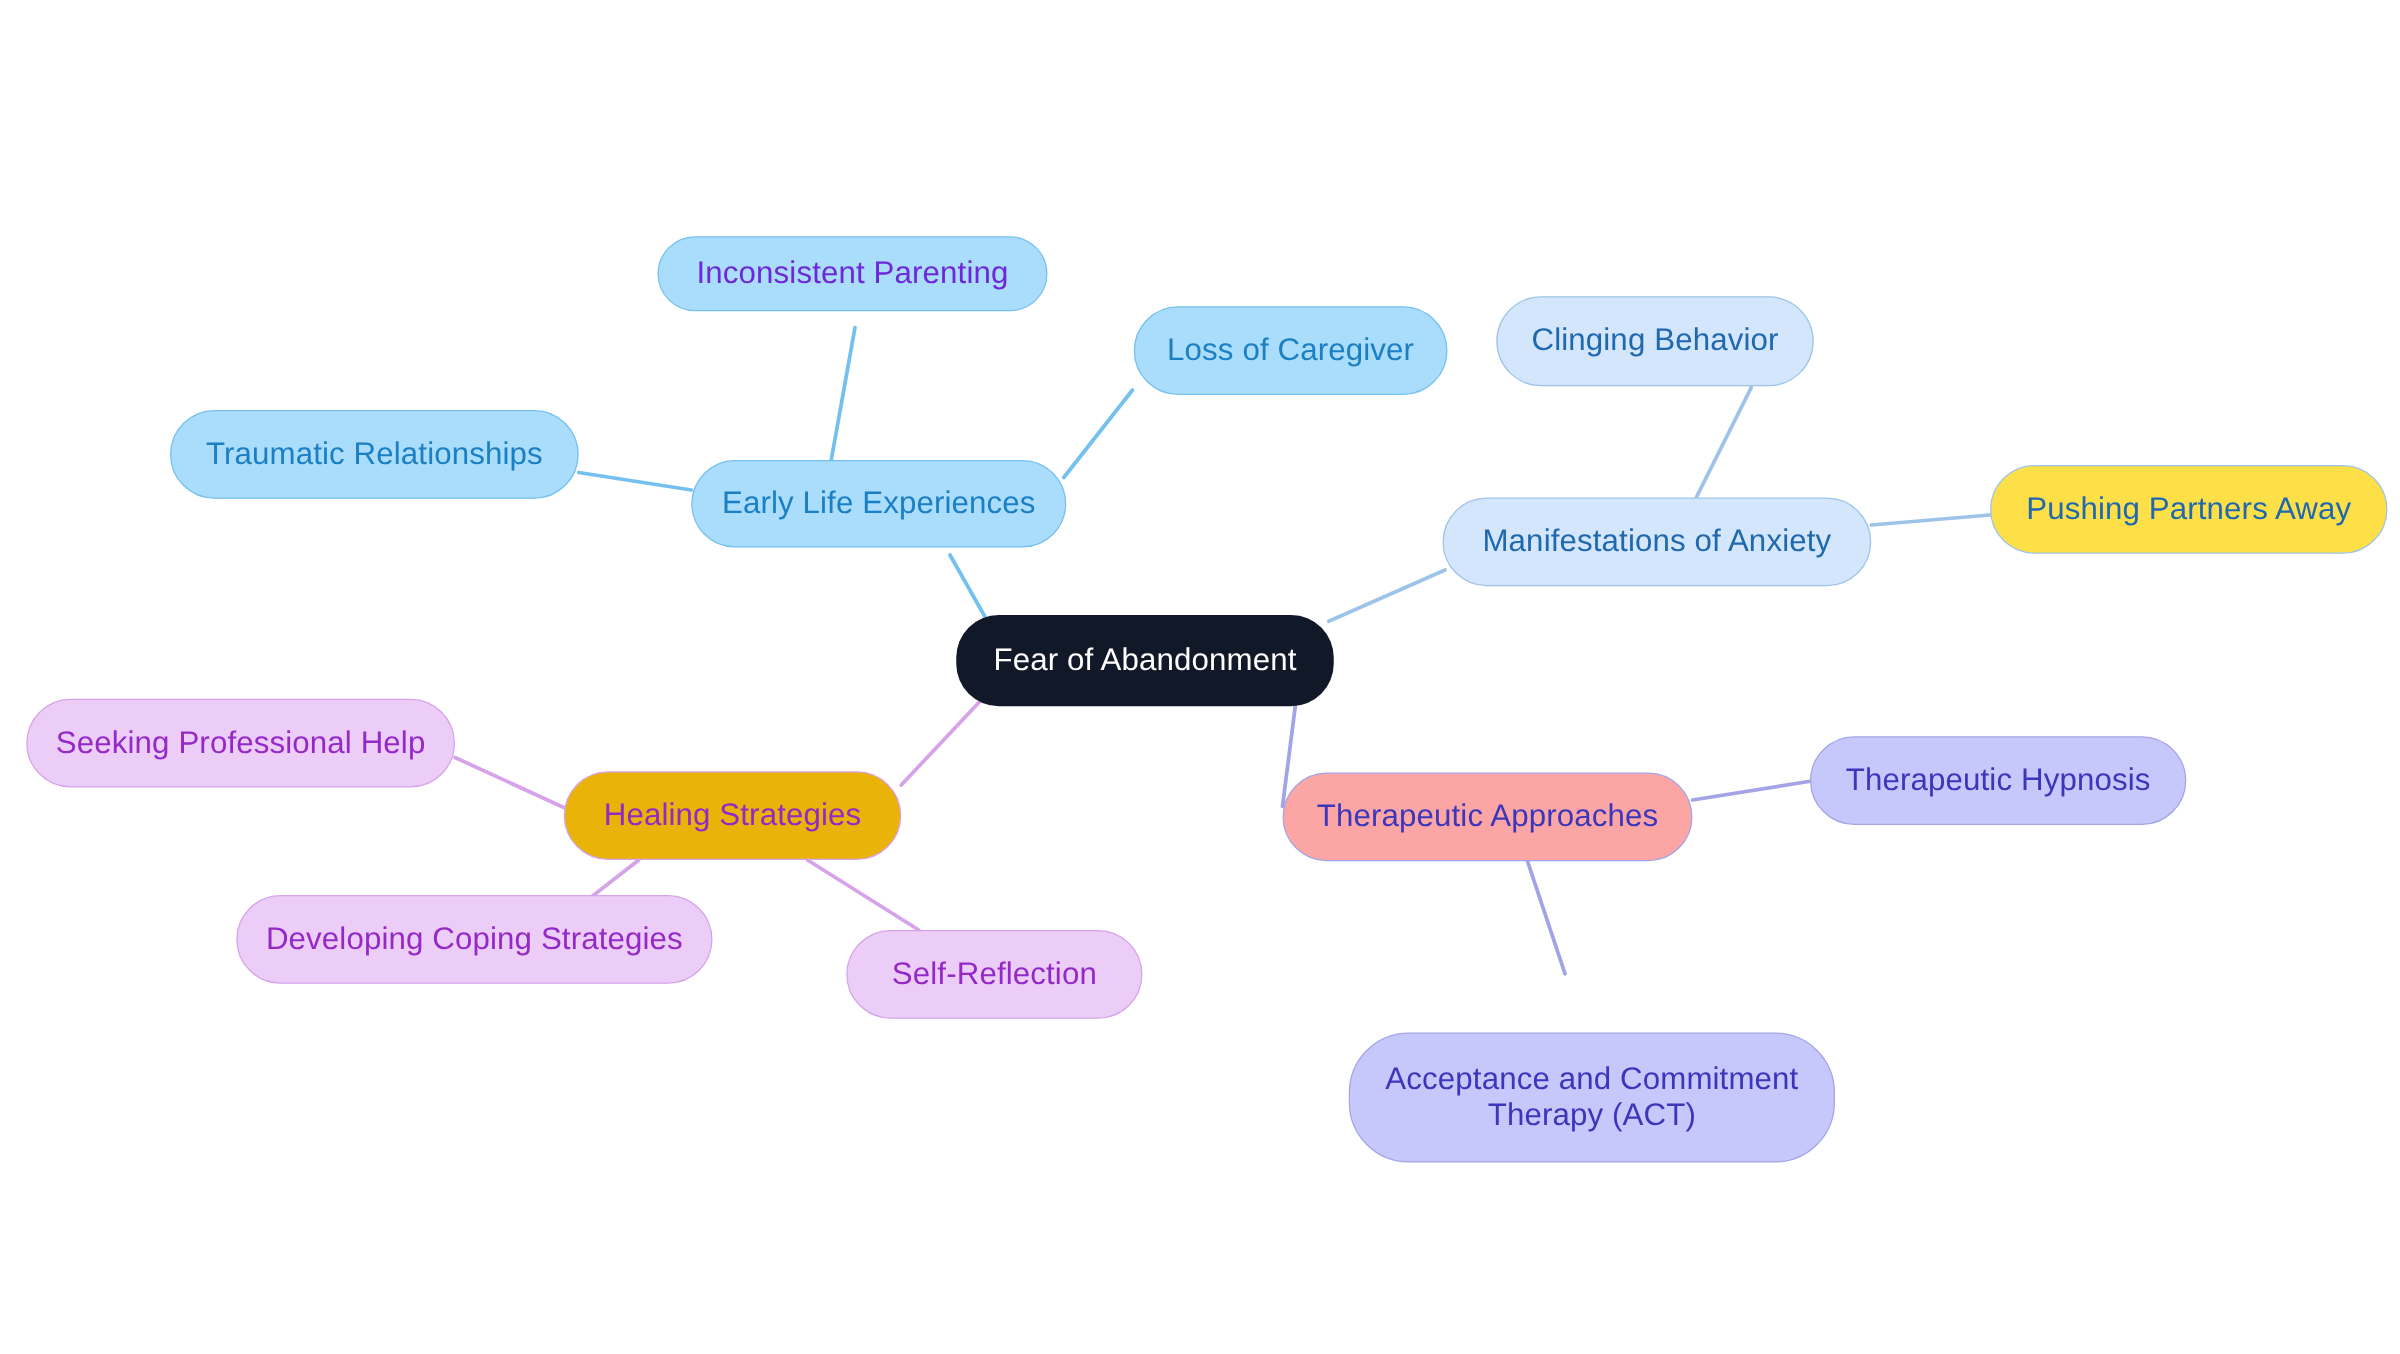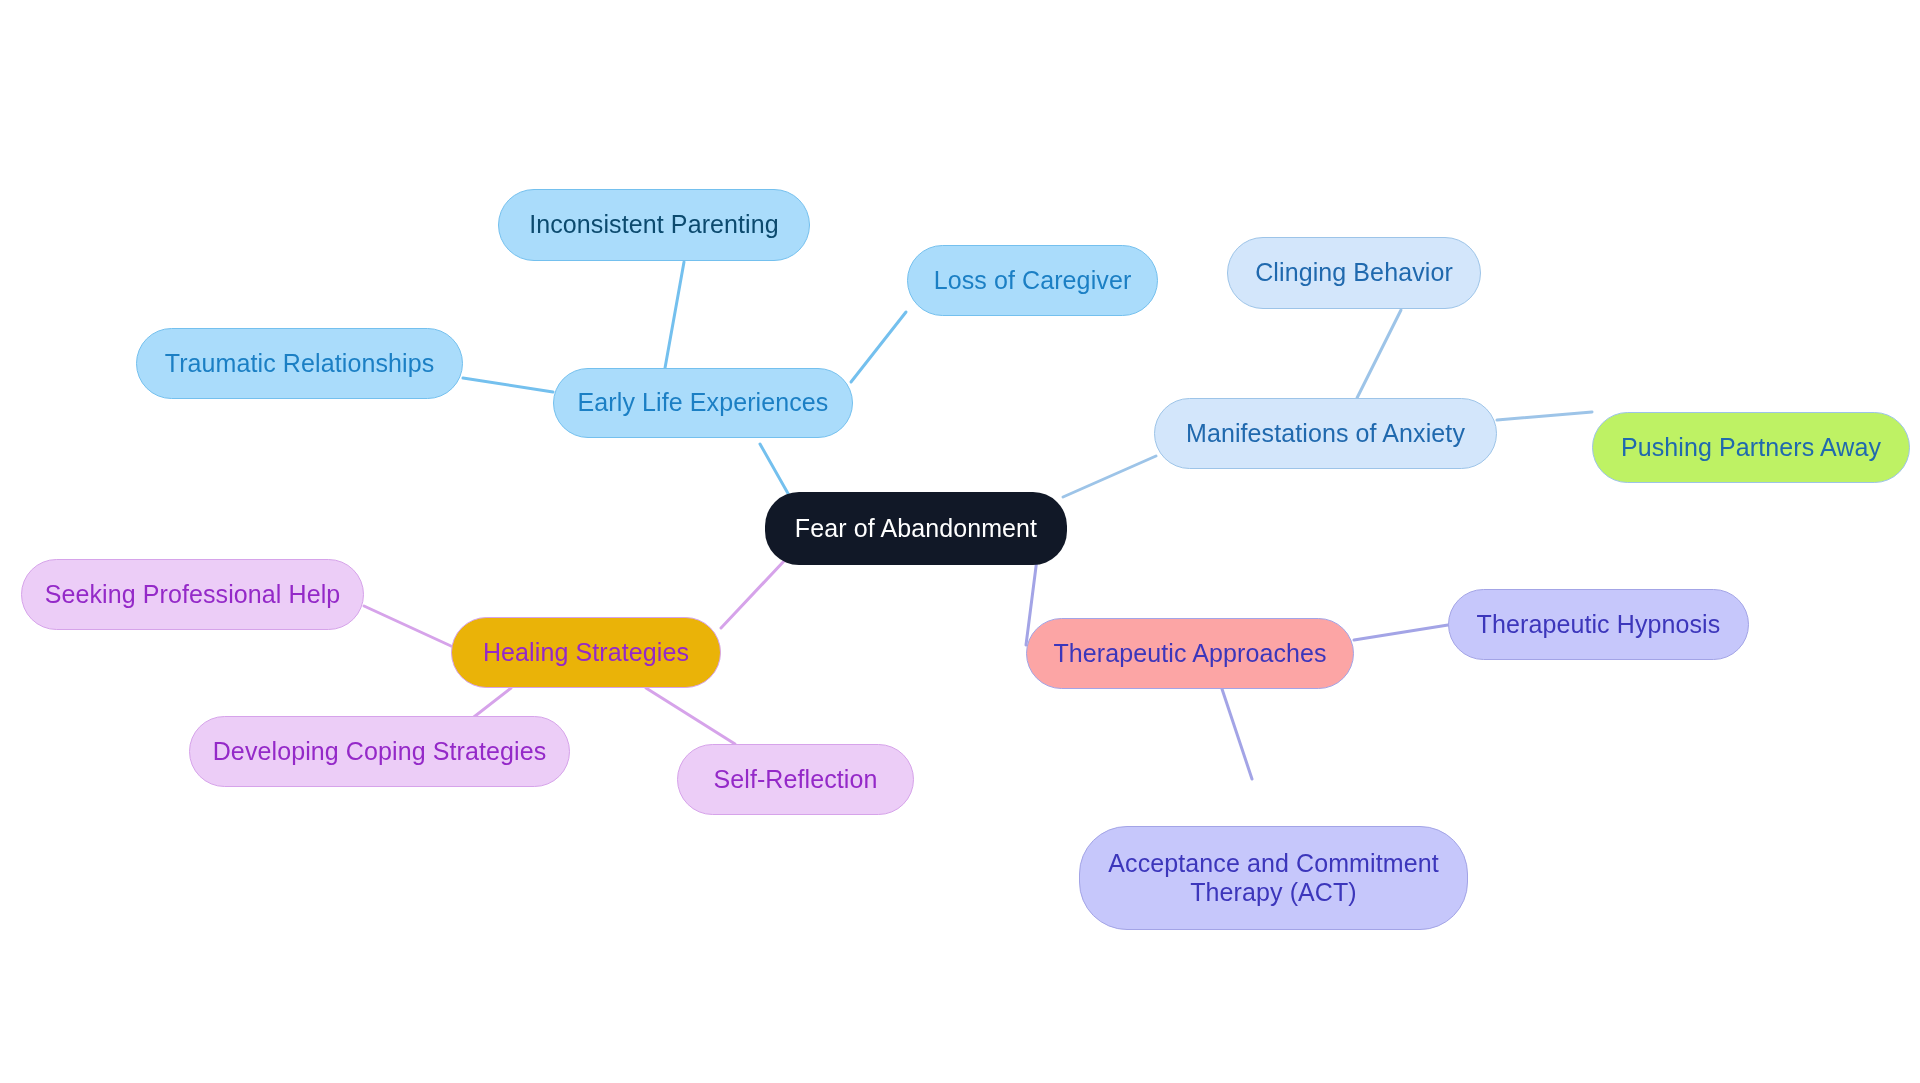--- a/index.html
+++ b/index.html
@@ -69,26 +69,26 @@
       <line x1="1222" y1="689" x2="1252" y2="779" stroke="#a3a4e6" stroke-width="3" stroke-linecap="round"></line>
       <line x1="785" y1="560" x2="721" y2="628" stroke="#d6a3ea" stroke-width="3" stroke-linecap="round"></line>
       <line x1="451" y1="646" x2="364" y2="606" stroke="#d6a3ea" stroke-width="3" stroke-linecap="round"></line>
       <line x1="511" y1="688" x2="434" y2="748" stroke="#d6a3ea" stroke-width="3" stroke-linecap="round"></line>
       <line x1="646" y1="688" x2="735" y2="744" stroke="#d6a3ea" stroke-width="3" stroke-linecap="round"></line>
     </svg>
 
   <div id="node-layer">
       <div class="mm-node root" style="left: 765px; top: 492px; width: 302px; height: 73px; background: rgb(17, 24, 39); color: rgb(255, 255, 255);">Fear of Abandonment</div>
       <div class="mm-node branch" style="left: 553px; top: 368px; width: 300px; height: 70px; background: rgb(170, 220, 251); border-color: rgb(116, 192, 238); color: rgb(27, 127, 196);">Early Life Experiences</div>
-      <div class="mm-node leaf" style="left: 498px; top: 189px; width: 312px; height: 72px; background: rgb(170, 220, 251); border-color: rgb(116, 192, 238); color: #0c4a6e;">Inconsistent Parenting</div>
+      <div class="mm-node leaf" style="left: 526px; top: 189px; width: 312px; height: 60px; background: rgb(170, 220, 251); border-color: rgb(116, 192, 238); color: #6d28d9;">Inconsistent Parenting</div>
       <div class="mm-node leaf" style="left: 907px; top: 245px; width: 251px; height: 71px; background: rgb(170, 220, 251); border-color: rgb(116, 192, 238); color: rgb(27, 127, 196);">Loss of Caregiver</div>
       <div class="mm-node leaf" style="left: 136px; top: 328px; width: 327px; height: 71px; background: rgb(170, 220, 251); border-color: rgb(116, 192, 238); color: rgb(27, 127, 196);">Traumatic Relationships</div>
       <div class="mm-node branch" style="left: 1154px; top: 398px; width: 343px; height: 71px; background: rgb(211, 230, 251); border-color: rgb(157, 196, 232); color: rgb(32, 105, 174);">Manifestations of Anxiety</div>
-      <div class="mm-node leaf" style="left: 1227px; top: 237px; width: 254px; height: 72px; background: rgb(211, 230, 251); border-color: rgb(157, 196, 232); color: rgb(32, 105, 174); text-align: center;">Clinging Behavior</div>
-      <div class="mm-node leaf" style="left: 1592px; top: 372px; width: 318px; height: 71px; background: #bef264; border-color: rgb(157, 196, 232); color: rgb(32, 105, 174); margin-top: 40px;">Pushing Partners Away</div>
+      <div class="mm-node leaf" style="left: 1197px; top: 237px; width: 254px; height: 72px; background: rgb(211, 230, 251); border-color: rgb(157, 196, 232); color: rgb(32, 105, 174); text-align: center;">Clinging Behavior</div>
+      <div class="mm-node leaf" style="left: 1592px; top: 372px; width: 318px; height: 71px; background: #fde047; border-color: rgb(157, 196, 232); color: rgb(32, 105, 174);">Pushing Partners Away</div>
       <div class="mm-node branch" style="left: 1026px; top: 618px; width: 328px; height: 71px; background: #fca5a5; border-color: rgb(163, 164, 230); color: rgb(60, 54, 187);">Therapeutic Approaches</div>
       <div class="mm-node leaf" style="left: 1448px; top: 589px; width: 301px; height: 71px; background: rgb(198, 199, 251); border-color: rgb(163, 164, 230); color: rgb(60, 54, 187);">Therapeutic Hypnosis</div>
       <div class="mm-node leaf multiline" style="left: 1079px; top: 779px; width: 389px; height: 104px; background: rgb(198, 199, 251); border-color: rgb(163, 164, 230); color: rgb(60, 54, 187);">Acceptance and Commitment
 Therapy (ACT)</div>
       <div class="mm-node branch" style="left: 451px; top: 617px; width: 270px; height: 71px; background: #eab308; border-color: rgb(214, 163, 234); color: rgb(148, 41, 200);">Healing Strategies</div>
       <div class="mm-node leaf" style="left: 21px; top: 559px; width: 343px; height: 71px; background: rgb(236, 205, 247); border-color: rgb(214, 163, 234); color: rgb(148, 41, 200);">Seeking Professional Help</div>
       <div class="mm-node leaf" style="left: 189px; top: 716px; width: 381px; height: 71px; background: rgb(236, 205, 247); border-color: rgb(214, 163, 234); color: rgb(148, 41, 200);">Developing Coping Strategies</div>
       <div class="mm-node leaf" style="left: 677px; top: 744px; width: 237px; height: 71px; background: rgb(236, 205, 247); border-color: rgb(214, 163, 234); color: rgb(148, 41, 200);">Self-Reflection</div>
     </div>
 

